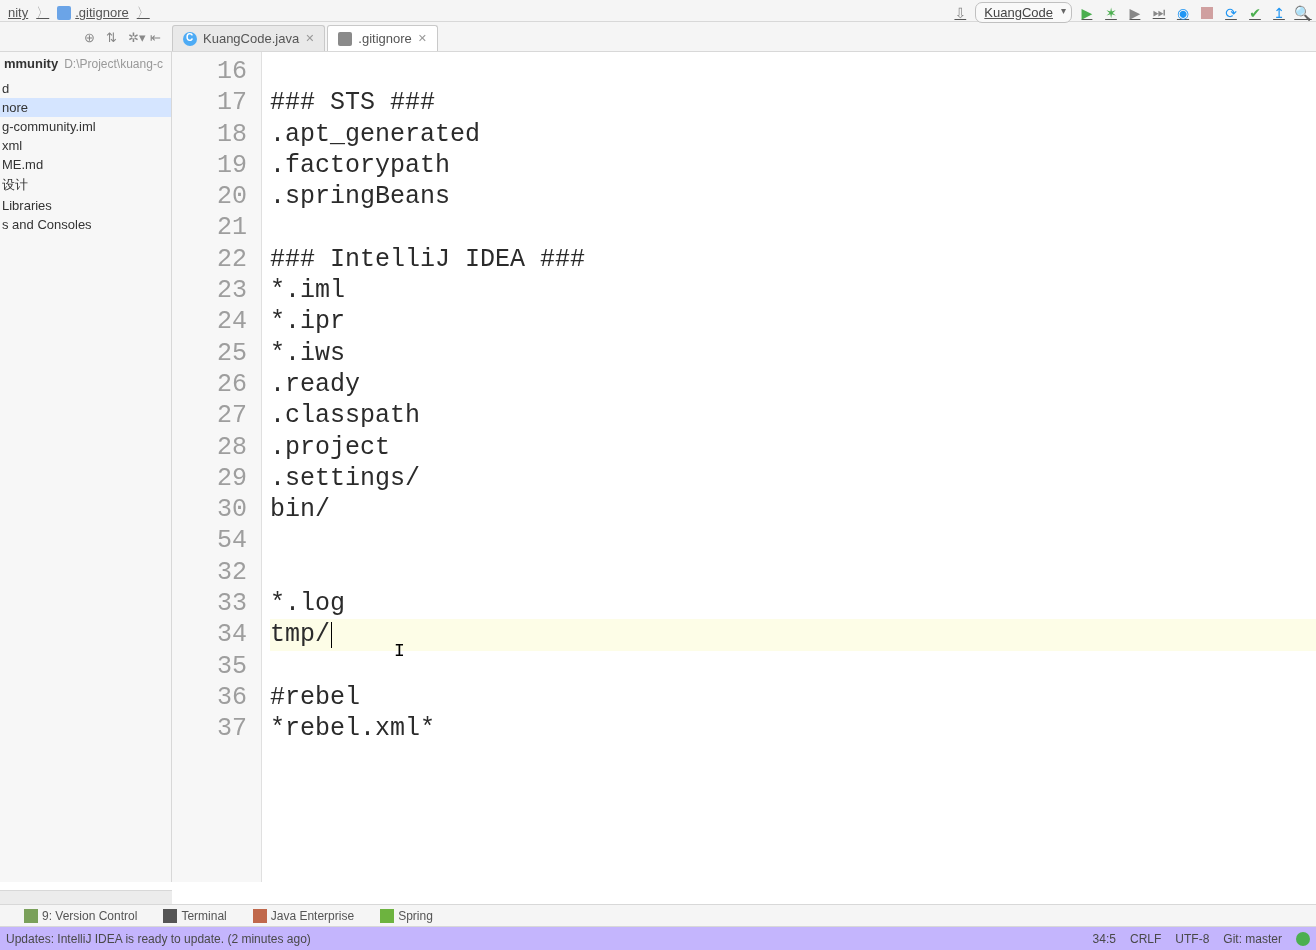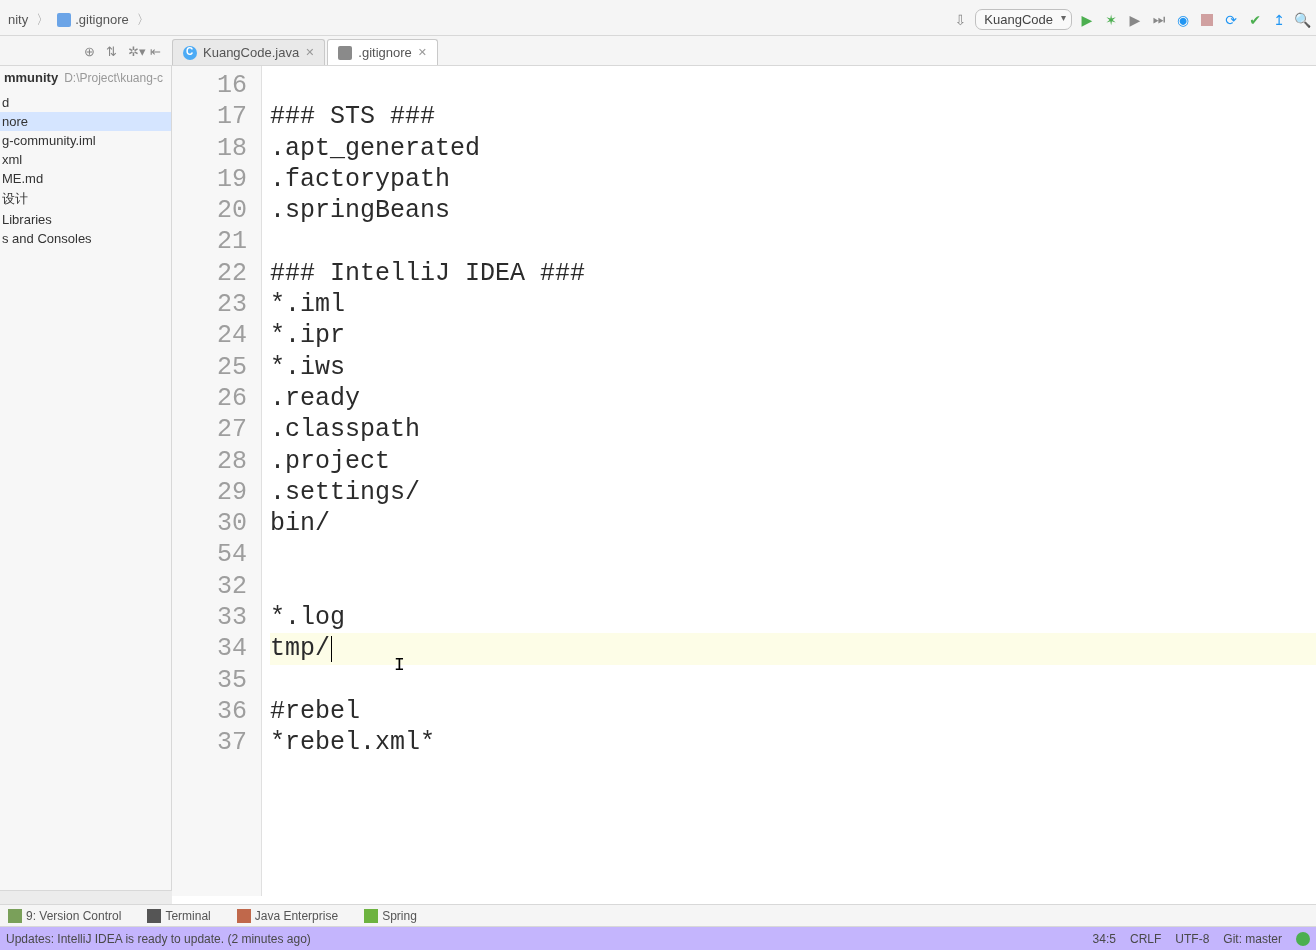--- a/index.html
+++ b/index.html
@@ -1,19 +1,19 @@
 <!DOCTYPE html>
 <html><head>
   <meta charset="utf-8">
   <style>
     * { margin:0; padding:0; box-sizing:border-box; }
     html,body{width:1316px;height:950px;font-family:"Segoe UI",Arial,sans-serif;font-size:12px;color:#333;background:#fff;overflow:hidden;}
 
     
-    .navbar{height:36px;border-bottom:1px solid #d8d8d8;background:#f5f5f5;display:flex;align-items:center;justify-content:space-between;padding:4px 4px 0 2px;font-size:13px;color:#555;}
+    .navbar{height:22px;border-bottom:1px solid #d8d8d8;background:#f5f5f5;display:flex;align-items:center;justify-content:space-between;padding:4px 4px 0 2px;font-size:13px;color:#555;text-decoration:underline;}
     .breadcrumbs{display:flex;align-items:center;gap:2px;height:100%;}
     .crumb{padding:0 6px;height:100%;display:flex;align-items:center;gap:4px;}
     .crumb-sep{color:#999;}
     .file-ico{width:14px;height:14px;background:#6ba4e7;border-radius:2px;display:inline-block;}
     .nav-right{display:flex;align-items:center;gap:6px;}
     .cfg-select{border:1px solid #c0c0c0;background:#f9f9f9;padding:2px 18px 2px 8px;border-radius:7px;font-size:13px;color:#444;position:relative;}
     .cfg-select::after{content:"▾";position:absolute;right:5px;top:2px;font-size:10px;color:#666;}
     .nav-ico{width:18px;height:18px;display:flex;align-items:center;justify-content:center;font-size:14px;cursor:pointer;}
     .run-green{color:#4caf50;}
     .gray-ico{color:#888;}
@@ -46,21 +46,21 @@
     .editor{flex:1;display:flex;background:#fff;font-family:"Consolas","Courier New",monospace;font-size:25px;line-height:31px;position:relative;}
     .gutter{width:90px;background:#f7f7f7;border-right:1px solid #e0e0e0;text-align:right;padding:4px 14px 0 0;color:#9e9e9e;}
     .gline{height:31.3px;}
     .code{flex:1;padding:4px 0 0 8px;color:#2b2b2b;position:relative;}
     .cline{height:31.3px;white-space:pre;}
     .hl{background:#fdfde7;}
     .caret{display:inline-block;width:1px;height:26px;background:#000;vertical-align:middle;margin-left:1px;}
     .text-cursor{position:absolute;left:132px;top:584px;font-size:18px;color:#000;pointer-events:none;}
 
     
-    .bottombar{position:absolute;left:0;right:0;bottom:24px;height:22px;border-top:1px solid #d8d8d8;background:#f5f5f5;display:flex;align-items:center;gap:18px;padding-left:4px;font-size:12px;color:#555;}
+    .bottombar{position:absolute;left:0;right:0;bottom:24px;height:22px;border-top:1px solid #d8d8d8;background:#f5f5f5;display:flex;align-items:center;gap:18px;padding-left:20px;font-size:12px;color:#555;}
     .tw{display:flex;align-items:center;gap:4px;padding:0 4px;}
     .tw-ico{width:14px;height:14px;display:inline-block;background:#7aa05a;}
     .tw-ico.term{background:#555;}
     .tw-ico.jee{background:#c0684b;}
     .tw-ico.spring{background:#6db33f;}
     .sidebar-strip{position:absolute;left:0;bottom:46px;width:172px;height:14px;background:#ececec;border-top:1px solid #d8d8d8;}
 
     
     .status{position:absolute;left:0;right:0;bottom:0;height:24px;background:#c4b5fd;border-top:1px solid #d8d8d8;display:flex;align-items:center;justify-content:space-between;padding:0 6px;font-size:12px;color:#494949;}
     .status-right{display:flex;align-items:center;gap:14px;}

